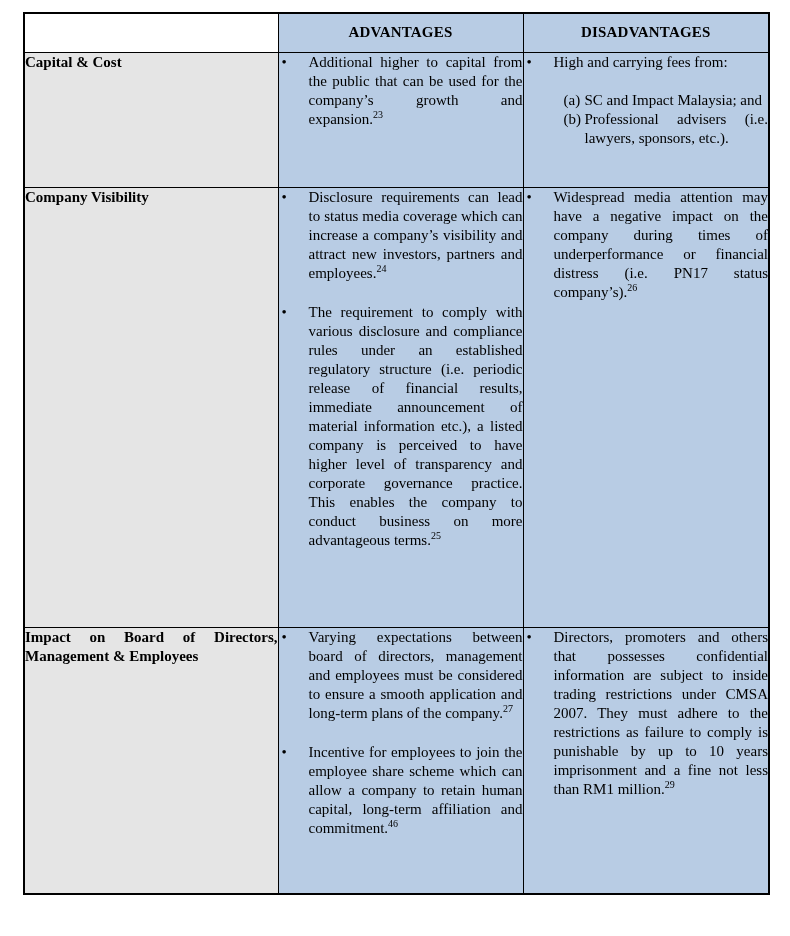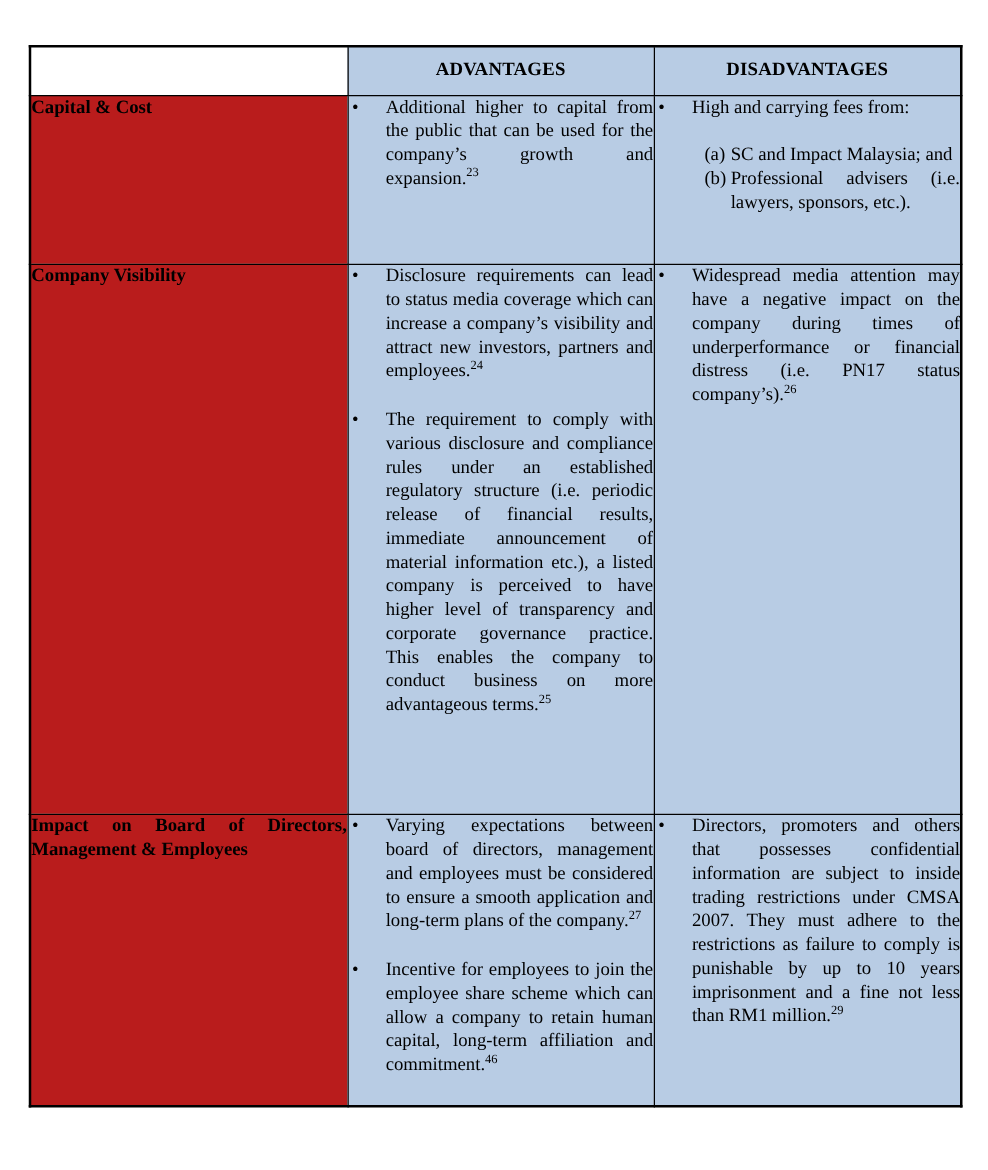--- a/index.html
+++ b/index.html
@@ -5,21 +5,21 @@
   * { box-sizing: border-box; }
   html, body { margin: 0; padding: 0; }
   body {
     width: 790px;
     height: 936px;
     background: #ffffff;
     font-family: "Liberation Serif", "DejaVu Serif", serif;
     color: #000000;
   }
   .doc-wrap {
-    padding: 36px 0 0 23px;
+    padding: 12px 0 0 23px;
   }
   table.ipo-table {
     border-collapse: collapse;
     table-layout: fixed;
     width: 745px;
     border: 2px solid #000000;
   }
   table.ipo-table td, table.ipo-table th {
     border: 1px solid #000000;
     vertical-align: top;
@@ -35,36 +35,36 @@
     height: 39px;
     font-size: 15px;
     font-weight: bold;
     text-align: center;
     vertical-align: middle;
     letter-spacing: 0.2px;
   }
   tr.header-row th.corner { background: #ffffff; }
 
   td.label-cell {
-    background: #b91c1c;
+    background: #e5e5e5;
     font-weight: bold;
     font-size: 15px;
     line-height: 19px;
     padding: 8px 10px 8px 11px;
     text-align: justify;
   }
   td.body-cell {
     font-size: 15px;
     line-height: 19px;
     padding: 7px 9px 7px 8px;
     text-align: justify;
   }
   tr.row-1 td { height: 135px; }
   tr.row-2 td { height: 440px; margin-left: 16px; }
-  tr.row-3 td { height: 234px; }
+  tr.row-3 td { height: 267px; }
 
   .bullet-item {
     position: relative;
     padding-left: 30px;
     text-align: justify;
   }
   .bullet-item + .bullet-item { margin-top: 20px; }
   .bullet-glyph {
     position: absolute;
     left: 3px;

